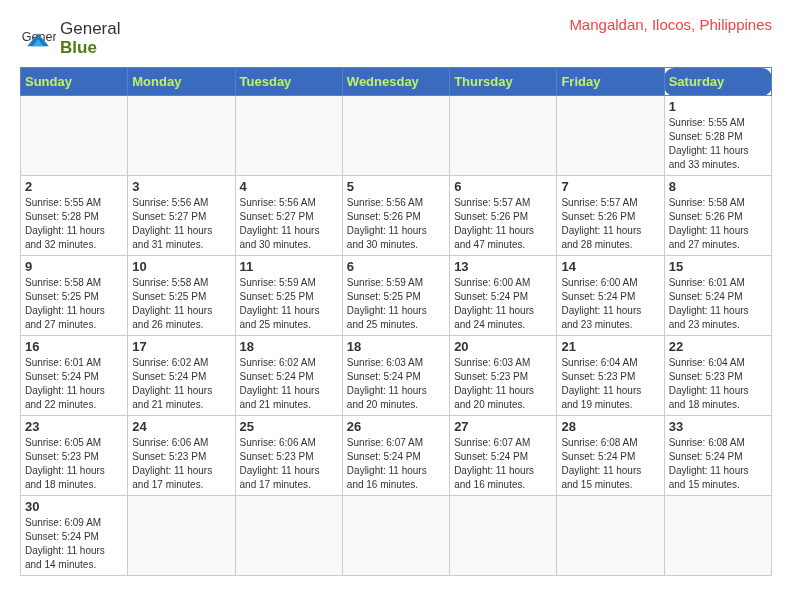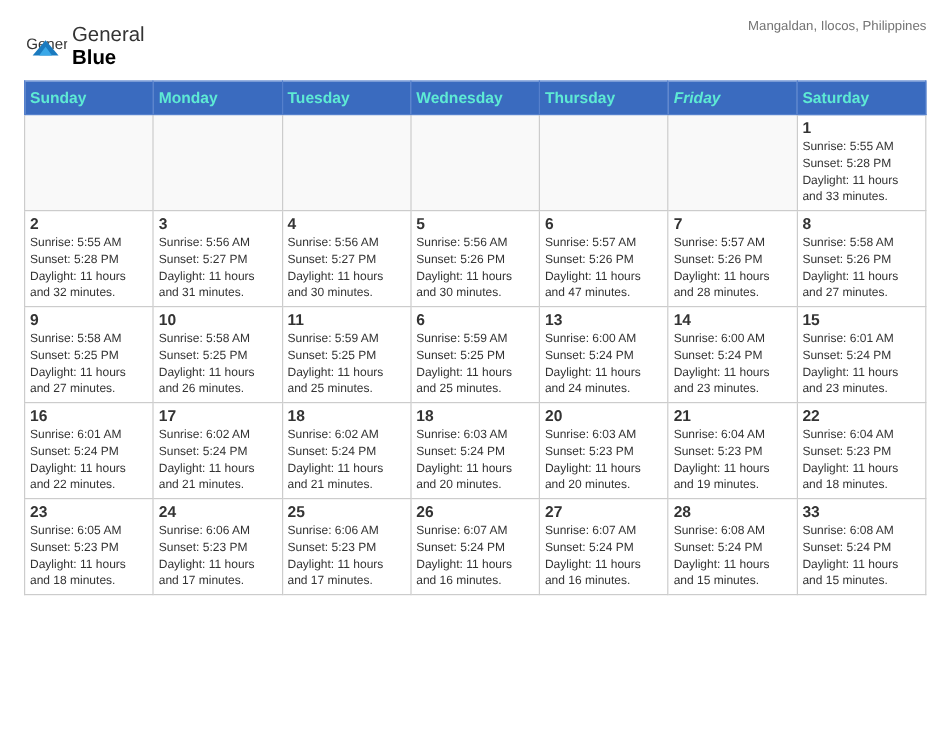--- a/index.html
+++ b/index.html
@@ -33,31 +33,31 @@
     .title-area {
       text-align: right;
     }
     .month-title {
       font-size: 36px;
       font-weight: bold;
       color: #333;
       line-height: 1.1;
     }
     .location-subtitle {
-      font-size: 11px;
-      color: #737373;
+      font-size: 15px;
+      color: #ef4444;
     }
     .calendar {
       width: 100%;
       border-collapse: collapse;
       border: 1px solid #ccc;
     }
     .calendar th {
       background-color: #3a6bbf;
-      color: #5eead4;
+      color: #bef264;
       font-size: 13px;
       font-weight: bold;
       padding: 6px 4px;
       text-align: left;
       border: 1px solid #5580cc;
     }
     .calendar td {
       vertical-align: top;
       border: 1px solid #ccc;
       padding: 3px 4px;
@@ -80,37 +80,37 @@
     .day-info {
       font-size: 10px;
       color: #333;
       line-height: 1.4;
     }
     .col-sun { width: 14.28%; }
     .col-mon { width: 14.28%; margin-top: 30px; }
     .col-tue { width: 14.28%; }
     .col-wed { width: 14.28%; margin-left: 24px; }
     .col-thu { width: 14.28%; }
-    .col-fri { width: 14.28%; font-style: italic; }
-    .col-sat { width: 14.28%; }
+    .col-fri { width: 14.28%; }
+    .col-sat { width: 14.28%; border-radius: 10px; }
   </style>
 </head>
 <body>
 
 <div class="page">
   <div class="header-area">
     <div class="logo">
       <svg class="logo-icon" viewBox="0 0 40 40" xmlns="http://www.w3.org/2000/svg">
         <text x="2" y="22" font-size="14" font-family="Arial" font-weight="normal" fill="#333">General</text>
         <polygon points="8,28 20,14 32,28" fill="#1a7abf"></polygon>
         <polygon points="14,28 20,20 26,28" fill="#3aa8e8"></polygon>
       </svg>
       <div style="display:flex;flex-direction:column;line-height:1.1;">
         <div style="font-size:17px;color:#333;">General</div>
-        <div style="font-size:17px;color:#000000;font-weight:bold;">Blue</div>
+        <div style="font-size:17px;color:#4d7c0f;font-weight:bold;">Blue</div>
       </div>
     </div>
     <div class="title-area">
       <div class="location-subtitle">Mangaldan, Ilocos, Philippines</div>
     </div>
   </div>
 
   <table class="calendar">
     <thead>
       <tr>
@@ -249,15 +249,27 @@
           </td>
           <td>
             <span class="day-number">28</span>
             <div class="day-info"><span>Sunrise: 6:08 AM</span><br><span>Sunset: 5:24 PM</span><br><span>Daylight: 11 hours and 15 minutes.</span></div>
           </td>
           <td>
             <span class="day-number">33</span>
             <div class="day-info"><span>Sunrise: 6:08 AM</span><br><span>Sunset: 5:24 PM</span><br><span>Daylight: 11 hours and 15 minutes.</span></div>
           </td>
         </tr>
+        <tr>
+          <td>
+            <span class="day-number">30</span>
+            <div class="day-info"><span>Sunrise: 6:09 AM</span><br><span>Sunset: 5:24 PM</span><br><span>Daylight: 11 hours and 14 minutes.</span></div>
+          </td>
+          <td class="empty"></td>
+          <td class="empty"></td>
+          <td class="empty"></td>
+          <td class="empty"></td>
+          <td class="empty"></td>
+          <td class="empty"></td>
+        </tr>
       </tbody>
   </table>
 </div>
 
 </body></html>

